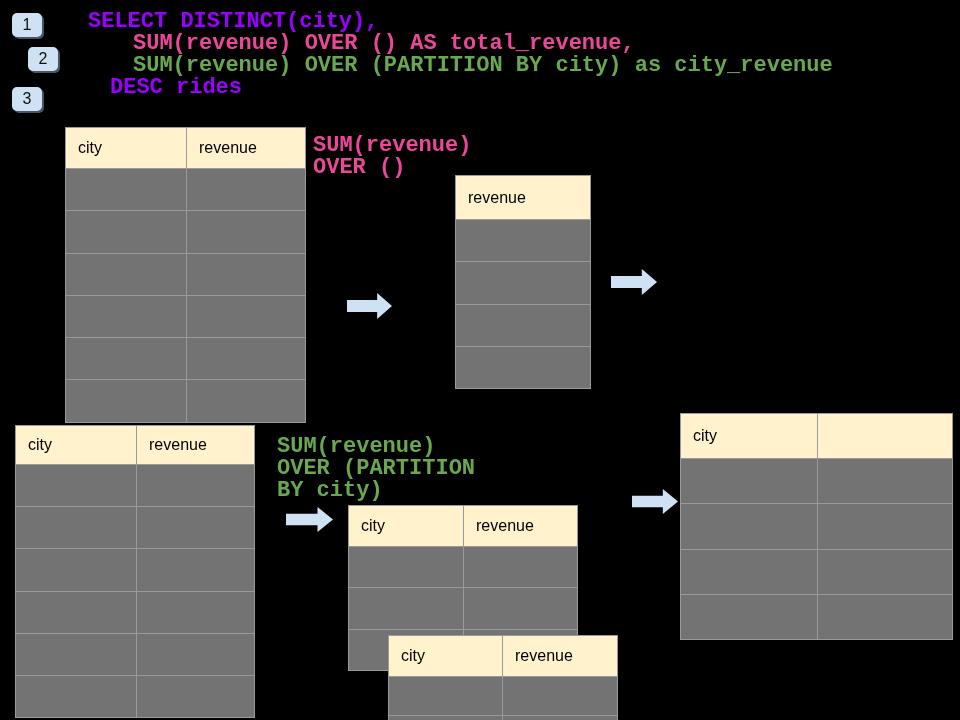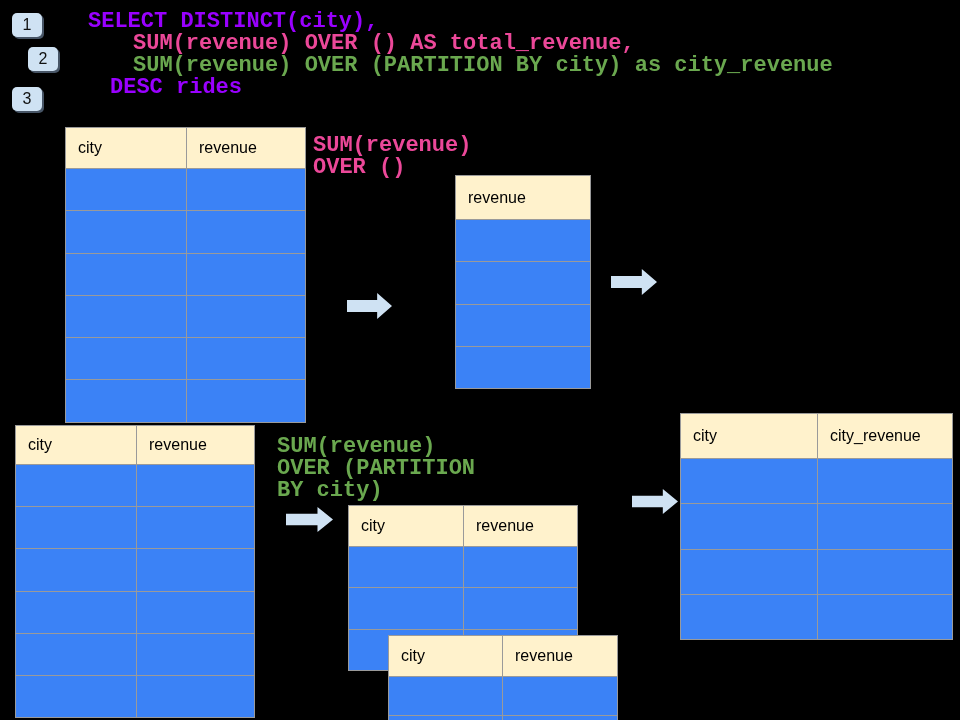--- a/index.html
+++ b/index.html
@@ -18,21 +18,21 @@
   .multiline{white-space:pre-line;}
   .snippet{font-size:16px;line-height:21px;}
   
   .badge{
     position:absolute;width:30px;height:24px;background:#cfe2f3;border-radius:5px;
     display:flex;align-items:center;justify-content:center;
     font-size:16px;color:#111;box-shadow:2px 2px 0 rgba(109,131,157,0.65);
   }
   
   .table{
-    position:absolute;background:#3b82f6;border:1px solid #9a9a9a;box-sizing:border-box;
+    position:absolute;background:#737373;border:1px solid #9a9a9a;box-sizing:border-box;
   }
   .thead{display:flex;height:var(--hh);background:#fff2cc;}
   .trow{display:flex;height:var(--rh);border-top:1px solid #9a9a9a;}
   .c1{width:var(--c1);box-sizing:border-box;border-right:1px solid #9a9a9a;}
   .c2{flex:1;box-sizing:border-box;}
   .th{display:flex;align-items:center;padding-left:12px;font-size:16px;color:#000;}
   
   .arrow{
     position:absolute;background:#cfe2f3;
     clip-path:polygon(0 27%,67% 27%,67% 0,100% 50%,67% 100%,67% 73%,0 73%);
@@ -177,21 +177,20 @@
         <div class="td c1"></div>
         <div class="td c2"></div>
       </div>
     </div>
 
   <div class="arrow" style="left:632px;top:489px;width:46px;height:25px"></div>
 
   <div class="table" style="left:680px;top:413px;width:273px;--hh:44px;--rh:44.3px;--c1:137px">
     <div class="thead">
       <div class="th c1">city</div>
-      <div class="th c2">city_revenue</div>
     </div>
   <div class="trow">
         <div class="td c1"></div>
         <div class="td c2"></div>
       </div>
       <div class="trow">
         <div class="td c1"></div>
         <div class="td c2"></div>
       </div>
       <div class="trow">

